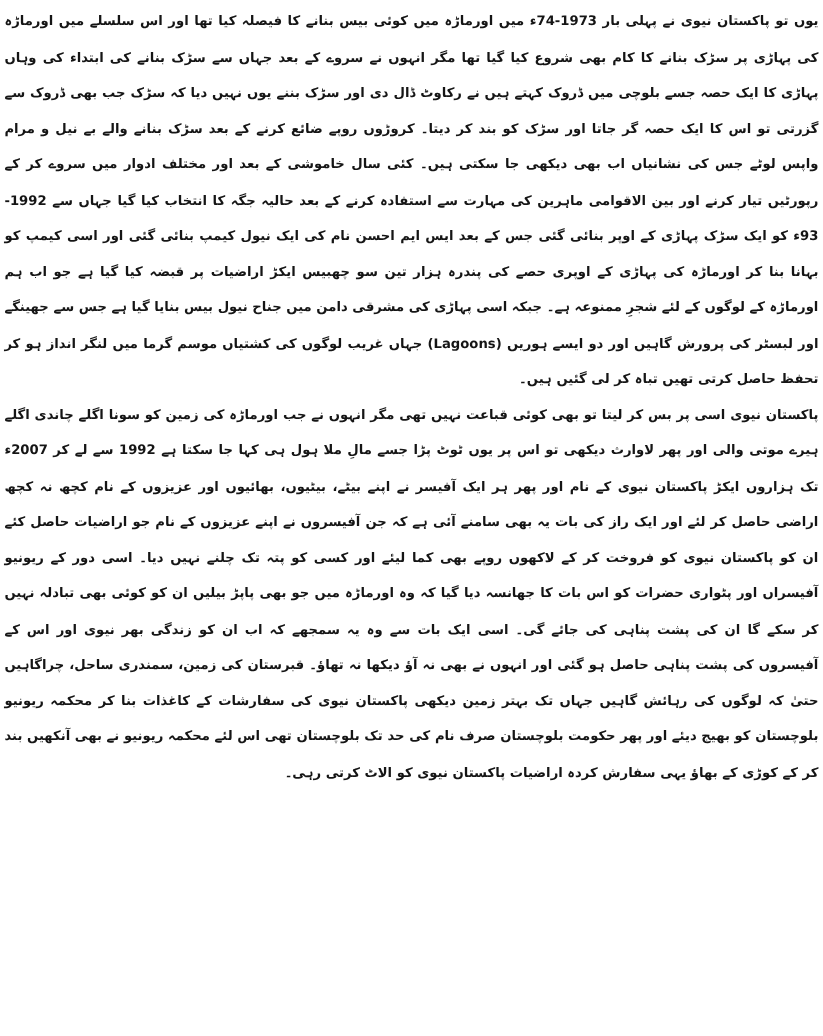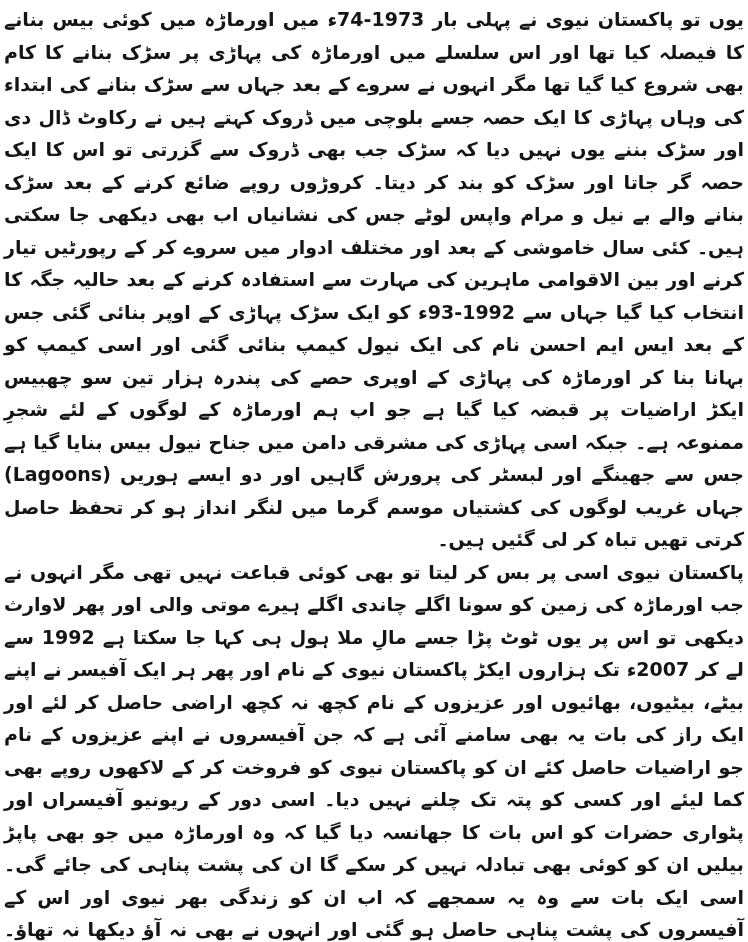--- a/index.html
+++ b/index.html
@@ -14,21 +14,21 @@
   }
   .article-page {
     box-sizing: border-box;
     width: 748px;
     height: 942px;
     padding: 3px 4px 0 4px;
     direction: rtl;
     unicode-bidi: embed;
     font-family: "DejaVu Sans", sans-serif;
     font-weight: 700;
-    font-size: 19px;
+    font-size: 12px;
     line-height: 32.5px;
     color: #151515;
     text-align: justify;
     text-justify: inter-word;
     letter-spacing: 0;
   }
   .article-page p {
     margin: 0;
     padding: 0;
     text-align: justify;

